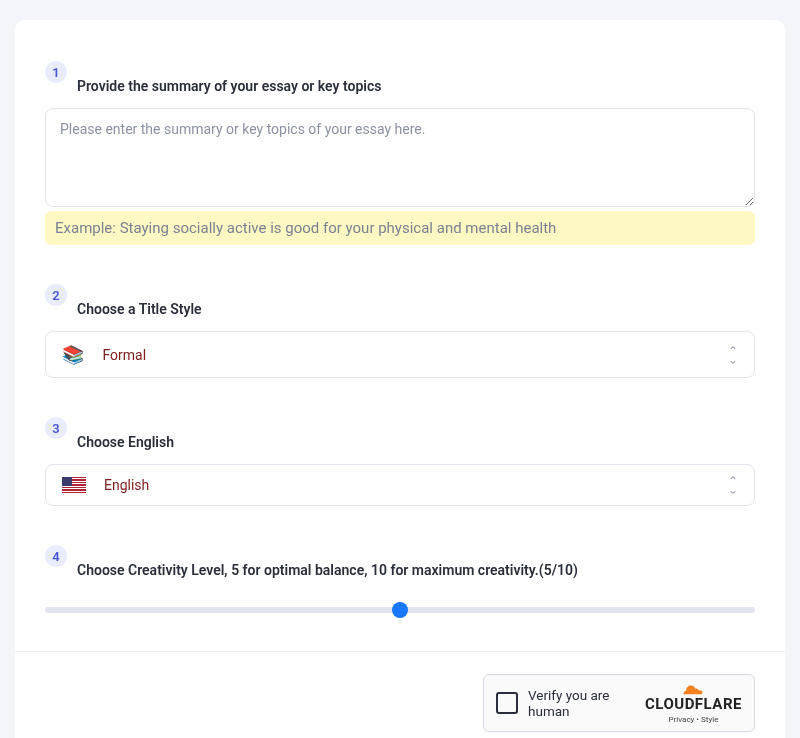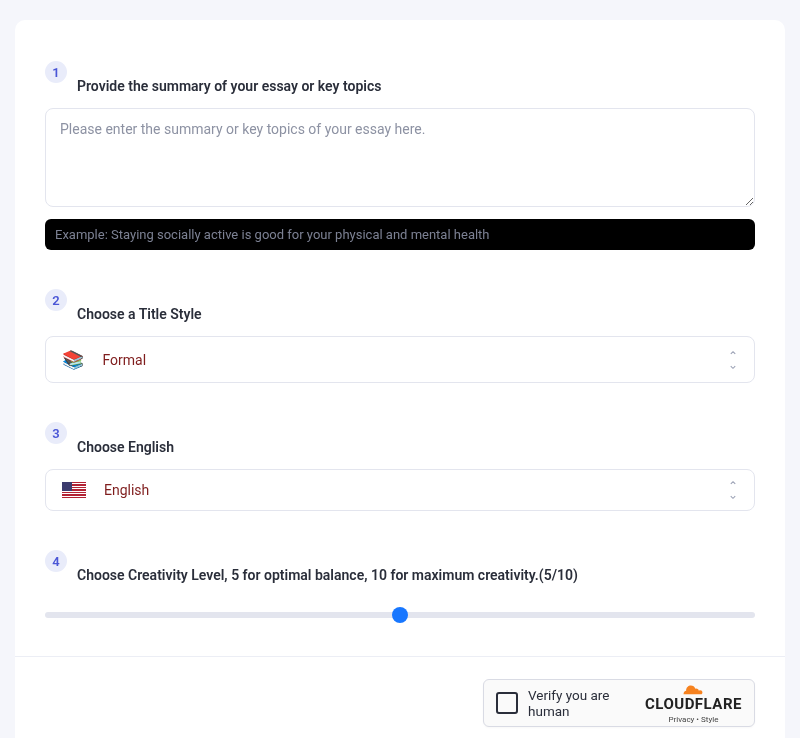--- a/index.html
+++ b/index.html
@@ -58,26 +58,25 @@
       padding: 12px 14px;
       font-size: 14px;
       color: #a21caf;
       resize: both;
       font-family: inherit;
     }
     textarea::placeholder {
       color: #8d92a3;
     }
     .example-bar {
-      background: #000000;
+      background: #fef9c3;
       border-radius: 6px;
       padding: 8px 10px;
-      font-size: 13px;
+      font-size: 15px;
       color: #7c8193;
-      margin-top: 8px;
     }
     .select-row {
       border: 1px solid #e3e5ee;
       border-radius: 8px;
       padding: 12px 16px;
       display: flex;
       align-items: center;
       cursor: pointer;
       position: relative;
     }
@@ -169,21 +168,21 @@
       margin-left: -30px;
       margin-right: -30px;
       padding-left: 30px;
       padding-right: 30px;
     }
     .captcha {
       border: 1px solid #d9dbe4;
       border-radius: 6px;
       background: #fafafa;
       width: 272px;
-      height: 48px;
+      height: 58px;
       display: flex;
       align-items: center;
       padding: 0 12px;
       gap: 10px;
       box-shadow: 0 1px 2px rgba(0,0,0,0.03);
     }
     .captcha-box {
       width: 22px;
       height: 22px;
       border: 2px solid #2a2e3a;

